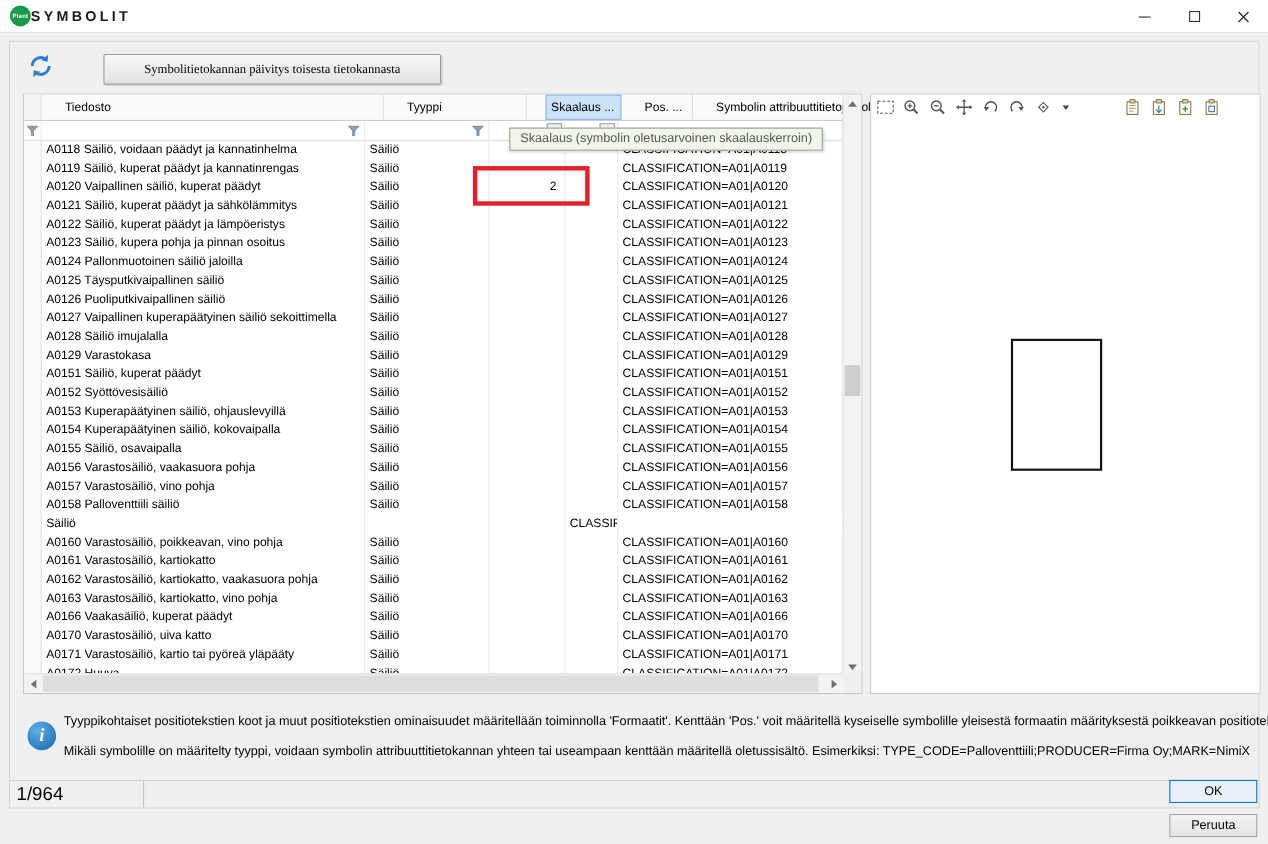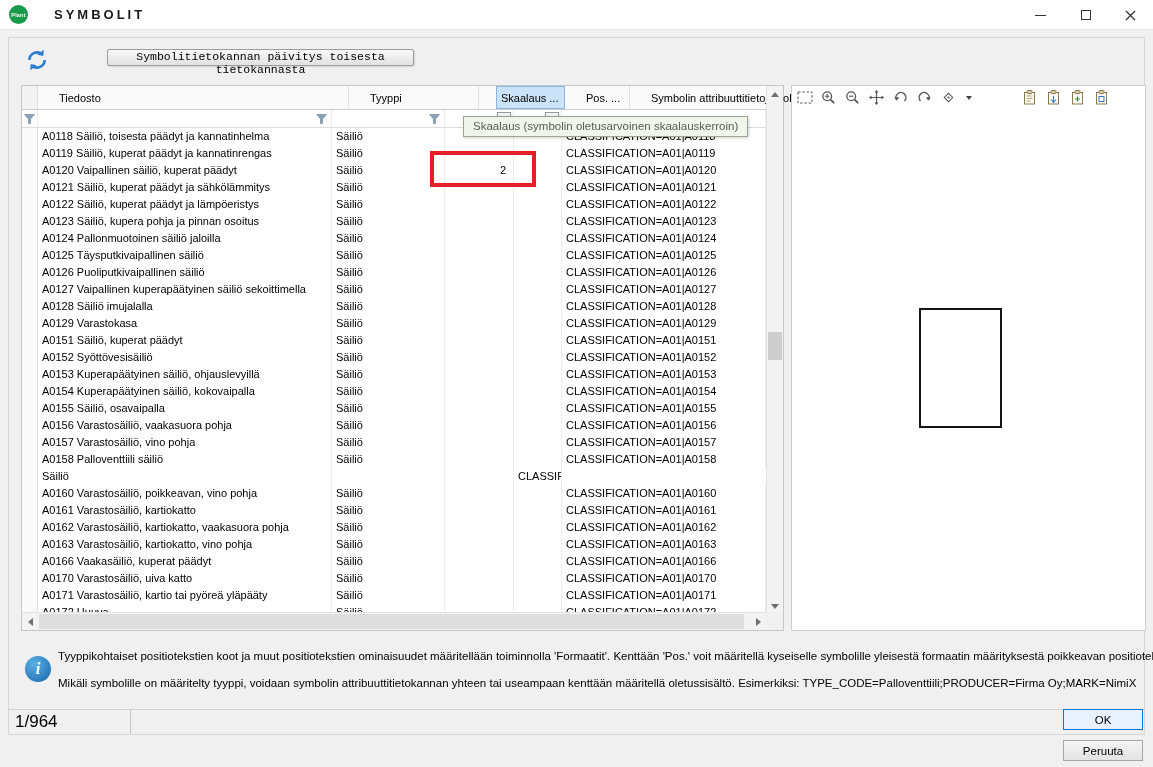--- a/index.html
+++ b/index.html
@@ -11,36 +11,36 @@
     color:#000;
   }
 
   
   .titlebar { position:absolute; left:0; top:0; width:1153px; height:30px;
     background:#ffffff; border-bottom:1px solid #e4e4e4;
     display:flex; align-items:center; padding-left:9px; }
   .logo { width:19px; height:19px; border-radius:50%; background:#189a48;
     color:#fff; font-size:5.5px; font-weight:bold; display:flex;
     align-items:center; justify-content:center; letter-spacing:.2px; }
-  .app-title { margin-left:26px; font-size:13px; font-weight:600;
+  .app-title { margin-left:0; font-size:13px; font-weight:600;
     letter-spacing:3px; color:#1b1b1b; }
   .win-controls { position:absolute; right:0; top:0; height:30px; display:flex; }
   .win-btn { width:45px; height:30px; display:flex; align-items:center; justify-content:center; }
   .glyph-min { width:11px; height:1px; background:#333; }
   .glyph-max { width:10px; height:10px; border:1px solid #333; }
 
   
   .panel { position:absolute; left:8px; top:37px; width:1137px; height:698px;
     background:#f0f0f0; border:1px solid #d7d7d7; }
 
   .sync-icon { position:absolute; left:16px; top:10px; width:24px; height:24px; cursor:pointer; }
-  .update-btn { position:absolute; left:85px; top:11px; width:307px; height:17px;
-    font-family:Liberation Mono, monospace; font-size:11.5px; color:#000;
+  .update-btn { position:absolute; left:85px; top:11px; width:307px; height:28px;
+    font-family:Liberation Serif, serif; font-size:11.5px; color:#000;
     background:linear-gradient(#f8f8f8,#e2e2e2); border:1px solid #9d9d9d;
-    border-radius:2px; box-shadow:1px 1px 1px rgba(0,0,0,.12); cursor:pointer;margin-left:13px; }
+    border-radius:2px; box-shadow:1px 1px 1px rgba(0,0,0,.12); cursor:pointer; }
 
   
   .grid { position:absolute; left:12px; top:47px; width:763px; height:546px;
     background:#fff; border:1px solid #c6c6c6; }
   .grid-cols { display:grid; grid-template-columns:16px 294px 113px 69px 48px 204px; }
   .grid-header { position:absolute; left:0; top:0; width:744px; height:24px;
     background:#fafafa; border-bottom:1px solid #cdcdcd;gap:17px; }
   .hc { display:flex; align-items:center; padding:0 4px; font-size:11px;
     border-right:1px solid #e0e0e0; overflow:hidden; white-space:nowrap; cursor:pointer; }
   .hc.sel { background:#f3f3f3; cursor:default; }
@@ -193,21 +193,21 @@
         <span class="combo">
             <span class="caret-down"></span>
           </span>
       </div>
       <div class="fc"></div>
     </div>
 
     <div class="grid-body">
   <div class="grid-row grid-cols">
     <div class="rc sel"></div>
-    <div class="rc c-file">A0118 Säiliö, toisesta päädyt ja kannatinhelma</div>
+    <div class="rc c-file">A0118 Säiliö, voidaan päädyt ja kannatinhelma</div>
     <div class="rc c-type">Säiliö</div>
     <div class="rc c-scale"></div>
     <div class="rc c-pos"></div>
     <div class="rc c-attr">CLASSIFICATION=A01|A0118</div>
   </div>
 
   <div class="grid-row grid-cols">
     <div class="rc sel"></div>
     <div class="rc c-file">A0119 Säiliö, kuperat päädyt ja kannatinrengas</div>
     <div class="rc c-type">Säiliö</div>

